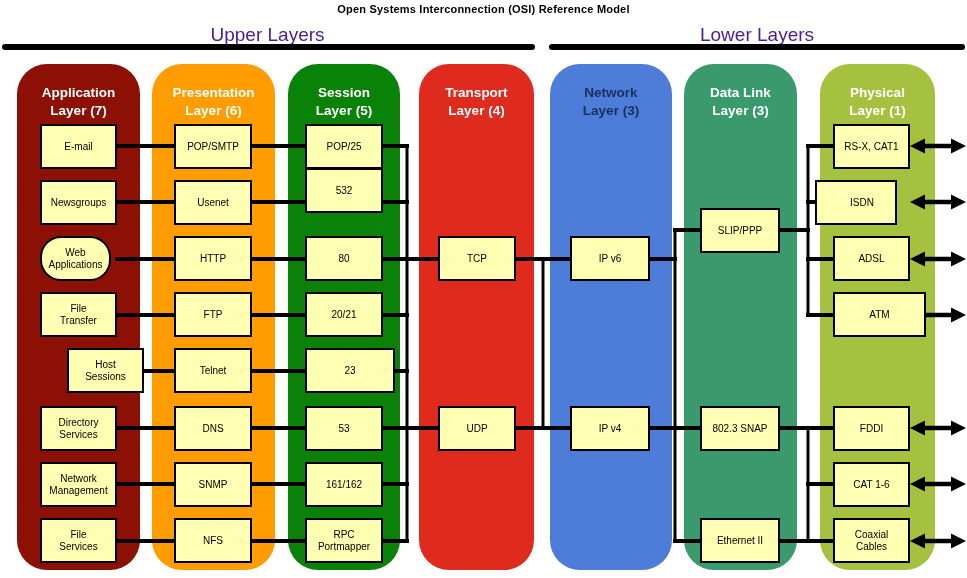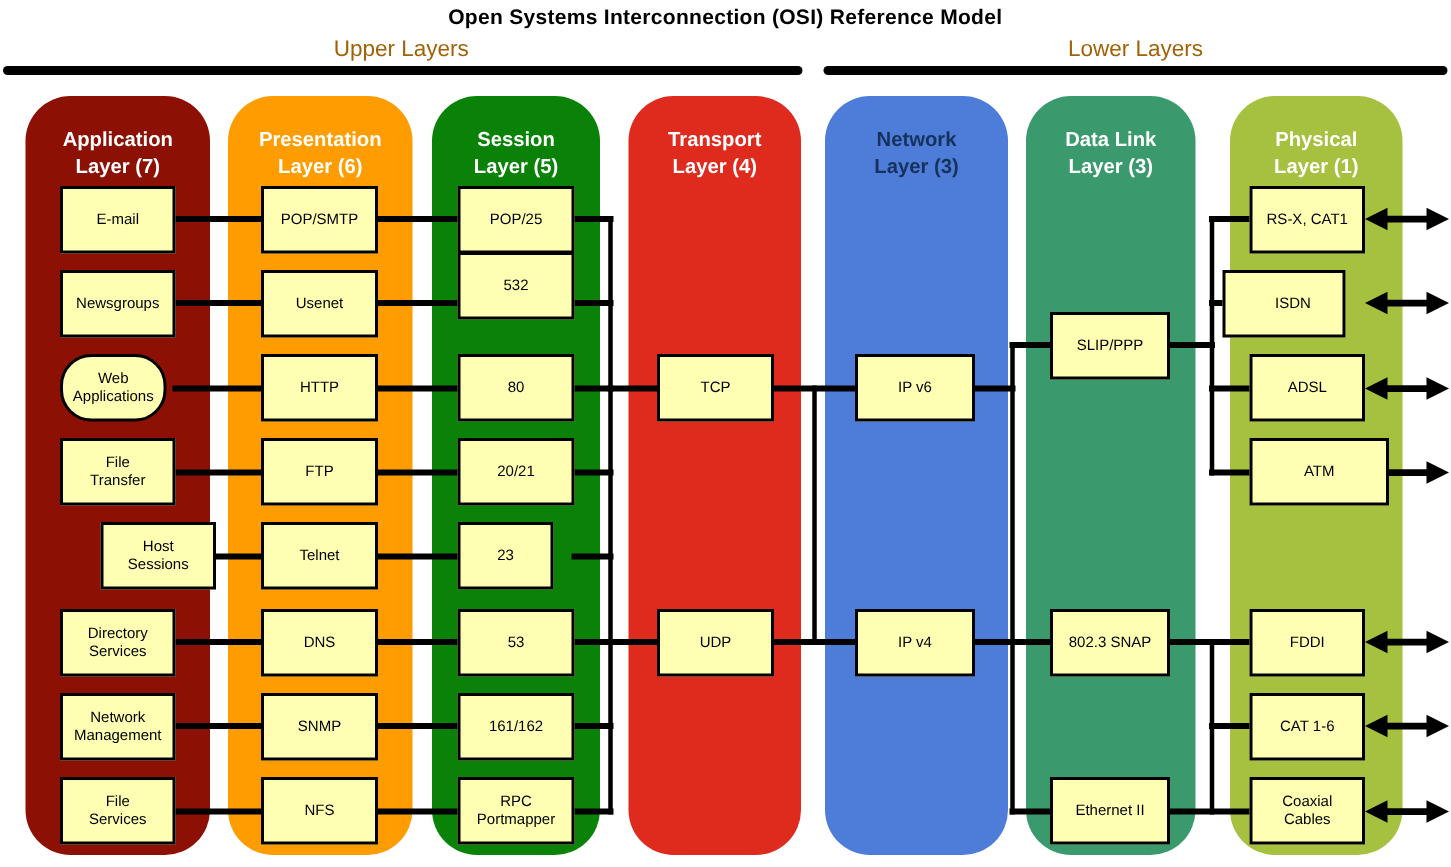--- a/index.html
+++ b/index.html
@@ -2,23 +2,23 @@
 <html><head>
 <meta charset="utf-8">
 <style>
   html,body{margin:0;padding:0;background:#fff;}
   #canvas{
     position:relative;width:967px;height:578px;background:#fff;overflow:hidden;
     font-family:"Liberation Sans",sans-serif;color:#000;
   }
   .title{
     position:absolute;top:3px;left:0;width:100%;text-align:center;
-    font-size:14px;font-weight:bold;letter-spacing:.2px;
-  }
-  .group-label{position:absolute;top:24px;font-size:15px;color:#a16207;text-align:center;}
+    font-size:11px;font-weight:bold;letter-spacing:.2px;
+  }
+  .group-label{position:absolute;top:24px;font-size:19px;color:#4c1d95;text-align:center;}
   .group-line{position:absolute;top:44px;height:6px;border-radius:3px;background:var(--line);}
   .col{
     position:absolute;top:64px;height:506px;border-radius:30px;
   }
   .col-header{
     position:absolute;top:20px;left:0;width:100%;text-align:center;
     font-size:13.5px;font-weight:bold;line-height:1.35;color:var(--header_text);
     white-space:pre-line;
   }
   .node{
@@ -193,21 +193,21 @@
   <div class="node" style="left:174px;top:292px;width:78px;">FTP</div>
   <div class="node" style="left:174px;top:348px;width:78px;">Telnet</div>
   <div class="node" style="left:174px;top:406px;width:78px;">DNS</div>
   <div class="node" style="left:174px;top:462px;width:78px;">SNMP</div>
   <div class="node" style="left:174px;top:518px;width:78px;">NFS</div>
 
   <div class="node" style="left:305px;top:124px;width:78px;">POP/25</div>
   <div class="node" style="left:305px;top:168px;width:78px;">532</div>
   <div class="node" style="left:305px;top:236px;width:78px;">80</div>
   <div class="node" style="left:305px;top:292px;width:78px;">20/21</div>
-  <div class="node" style="left:305px;top:348px;width:64px;">23</div>
+  <div class="node" style="left:305px;top:348px;width:90px;">23</div>
   <div class="node" style="left:305px;top:406px;width:78px;">53</div>
   <div class="node" style="left:305px;top:462px;width:78px;">161/162</div>
   <div class="node" style="left:305px;top:518px;width:78px;">RPC
 Portmapper</div>
 
   <div class="node" style="left:438px;top:236px;width:78px;">TCP</div>
   <div class="node" style="left:438px;top:406px;width:78px;">UDP</div>
 
   <div class="node" style="left:570px;top:236px;width:80px;">IP v6</div>
   <div class="node" style="left:570px;top:406px;width:80px;">IP v4</div>

